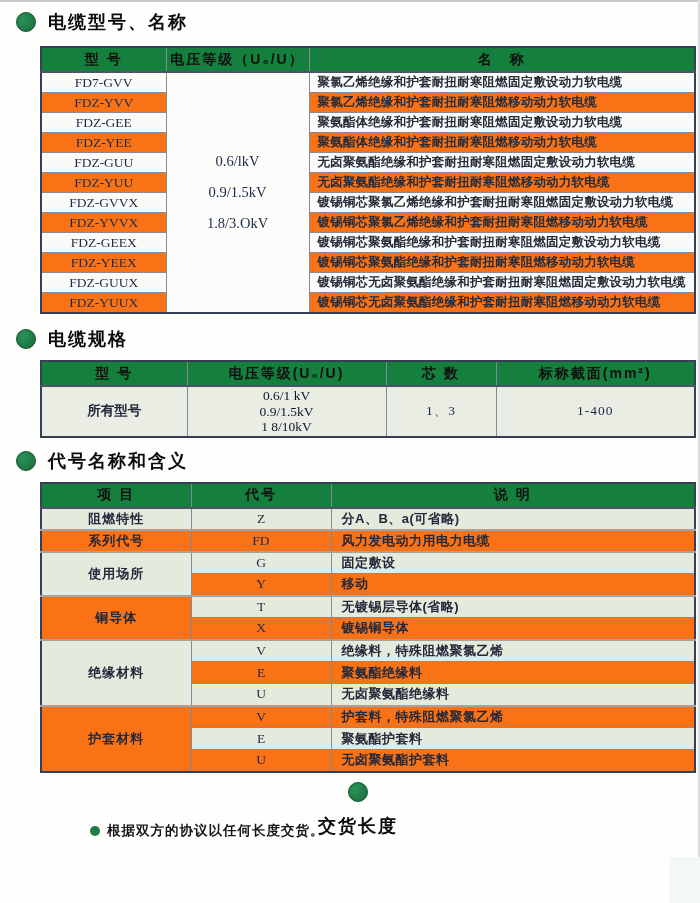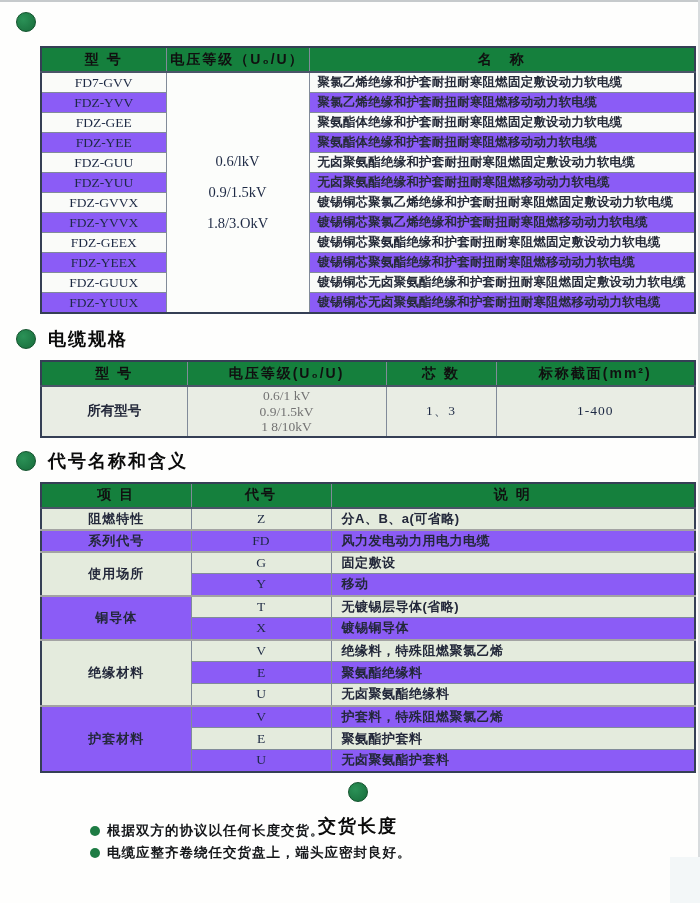--- a/index.html
+++ b/index.html
@@ -38,21 +38,21 @@
     border:2px solid #353f55;
   }
   th, td { border:1px solid #818b99; overflow:hidden; }
   th {
     background:#15803d;
     font-size:14px; font-weight:bold; color:#101010;
     letter-spacing:2px; height:25px;
     border-bottom:2px solid #4a5468;
   }
   .bg-w { background:#fafbf9; }
-  .bg-c { background:#8b5cf6; }
+  .bg-c { background:#f97316; }
   .bg-g { background:#e4ebdd; }
   .bg-s { background:#e9ede4; }
 
   .cell-model {
     font-family:"Liberation Serif", serif;
     font-size:13.5px; color:#1d2944;
     text-align:center; height:16px;
   }
   .cell-name {
     font-size:12.5px; font-weight:600; color:#272c3a;
@@ -60,21 +60,21 @@
   }
   .cell-volt {
     background:#fcfdfb; text-align:center;
     font-family:"Liberation Serif", serif;
     font-size:14.5px; color:#1d2944;
   }
   .cell-volt span { display:block; line-height:31px; }
 
   .t2 td { height:50px; }
   .t2 .cell-model2 { font-size:13.5px; font-weight:600; text-align:center; color:#23283a; }
-  .t2 .cell-volt2 { text-align:center; font-family:"Liberation Serif", serif; font-size:13.5px; color:#737373; }
+  .t2 .cell-volt2 { text-align:center; font-family:"Liberation Serif", serif; font-size:13.5px; color:#0f172a; }
   .t2 .cell-volt2 span { display:block; line-height:15.5px; }
   .t2 .cell-plain { text-align:center; font-family:"Liberation Serif", serif; font-size:13.5px; color:#1d2944; letter-spacing:1px; }
 
   .t3 td { height:22px; }
   .t3 .cell-item { font-size:13px; font-weight:600; color:#23283a; text-align:center; letter-spacing:1px; }
   .t3 .cell-code { font-family:"Liberation Serif", serif; font-size:13.5px; color:#1d2944; text-align:center; }
   .t3 .cell-desc { font-size:13px; font-weight:600; color:#23283a; padding-left:10px; letter-spacing:0.5px; }
   .t3 tr.gtop td { border-top:2px solid #a3a3a3; }
 
   .bullets { margin:10px 0 0 90px; }
@@ -84,20 +84,21 @@
 </style>
 </head>
 <body>
 
 <div class="edge-top"></div>
 <div class="edge-right"></div>
 <div class="scan-corner"></div>
 
 <div class="sec sec1">
   <div class="sec-dot"></div>
+  <div class="sec-title">电缆型号、名称</div>
 </div>
 
 <table class="t1">
   <colgroup>
       <col style="width:125px">
       <col style="width:143px">
       <col style="width:386px">
     </colgroup>
   <tbody>
       <tr>
@@ -276,17 +277,13 @@
 <div class="sec sec4">
   <div class="sec-dot"></div>
   <div class="sec-title">交货长度</div>
 </div>
 
 <div class="bullets">
   <div class="bullet-item">
     <div class="mini-dot"></div>
     <div class="bullet-text">根据双方的协议以任何长度交货。</div>
   </div>
-  <div class="bullet-item">
-    <div class="mini-dot"></div>
-    <div class="bullet-text">电缆应整齐卷绕任交货盘上，端头应密封良好。</div>
-  </div>
 </div>
 
 </body></html>

